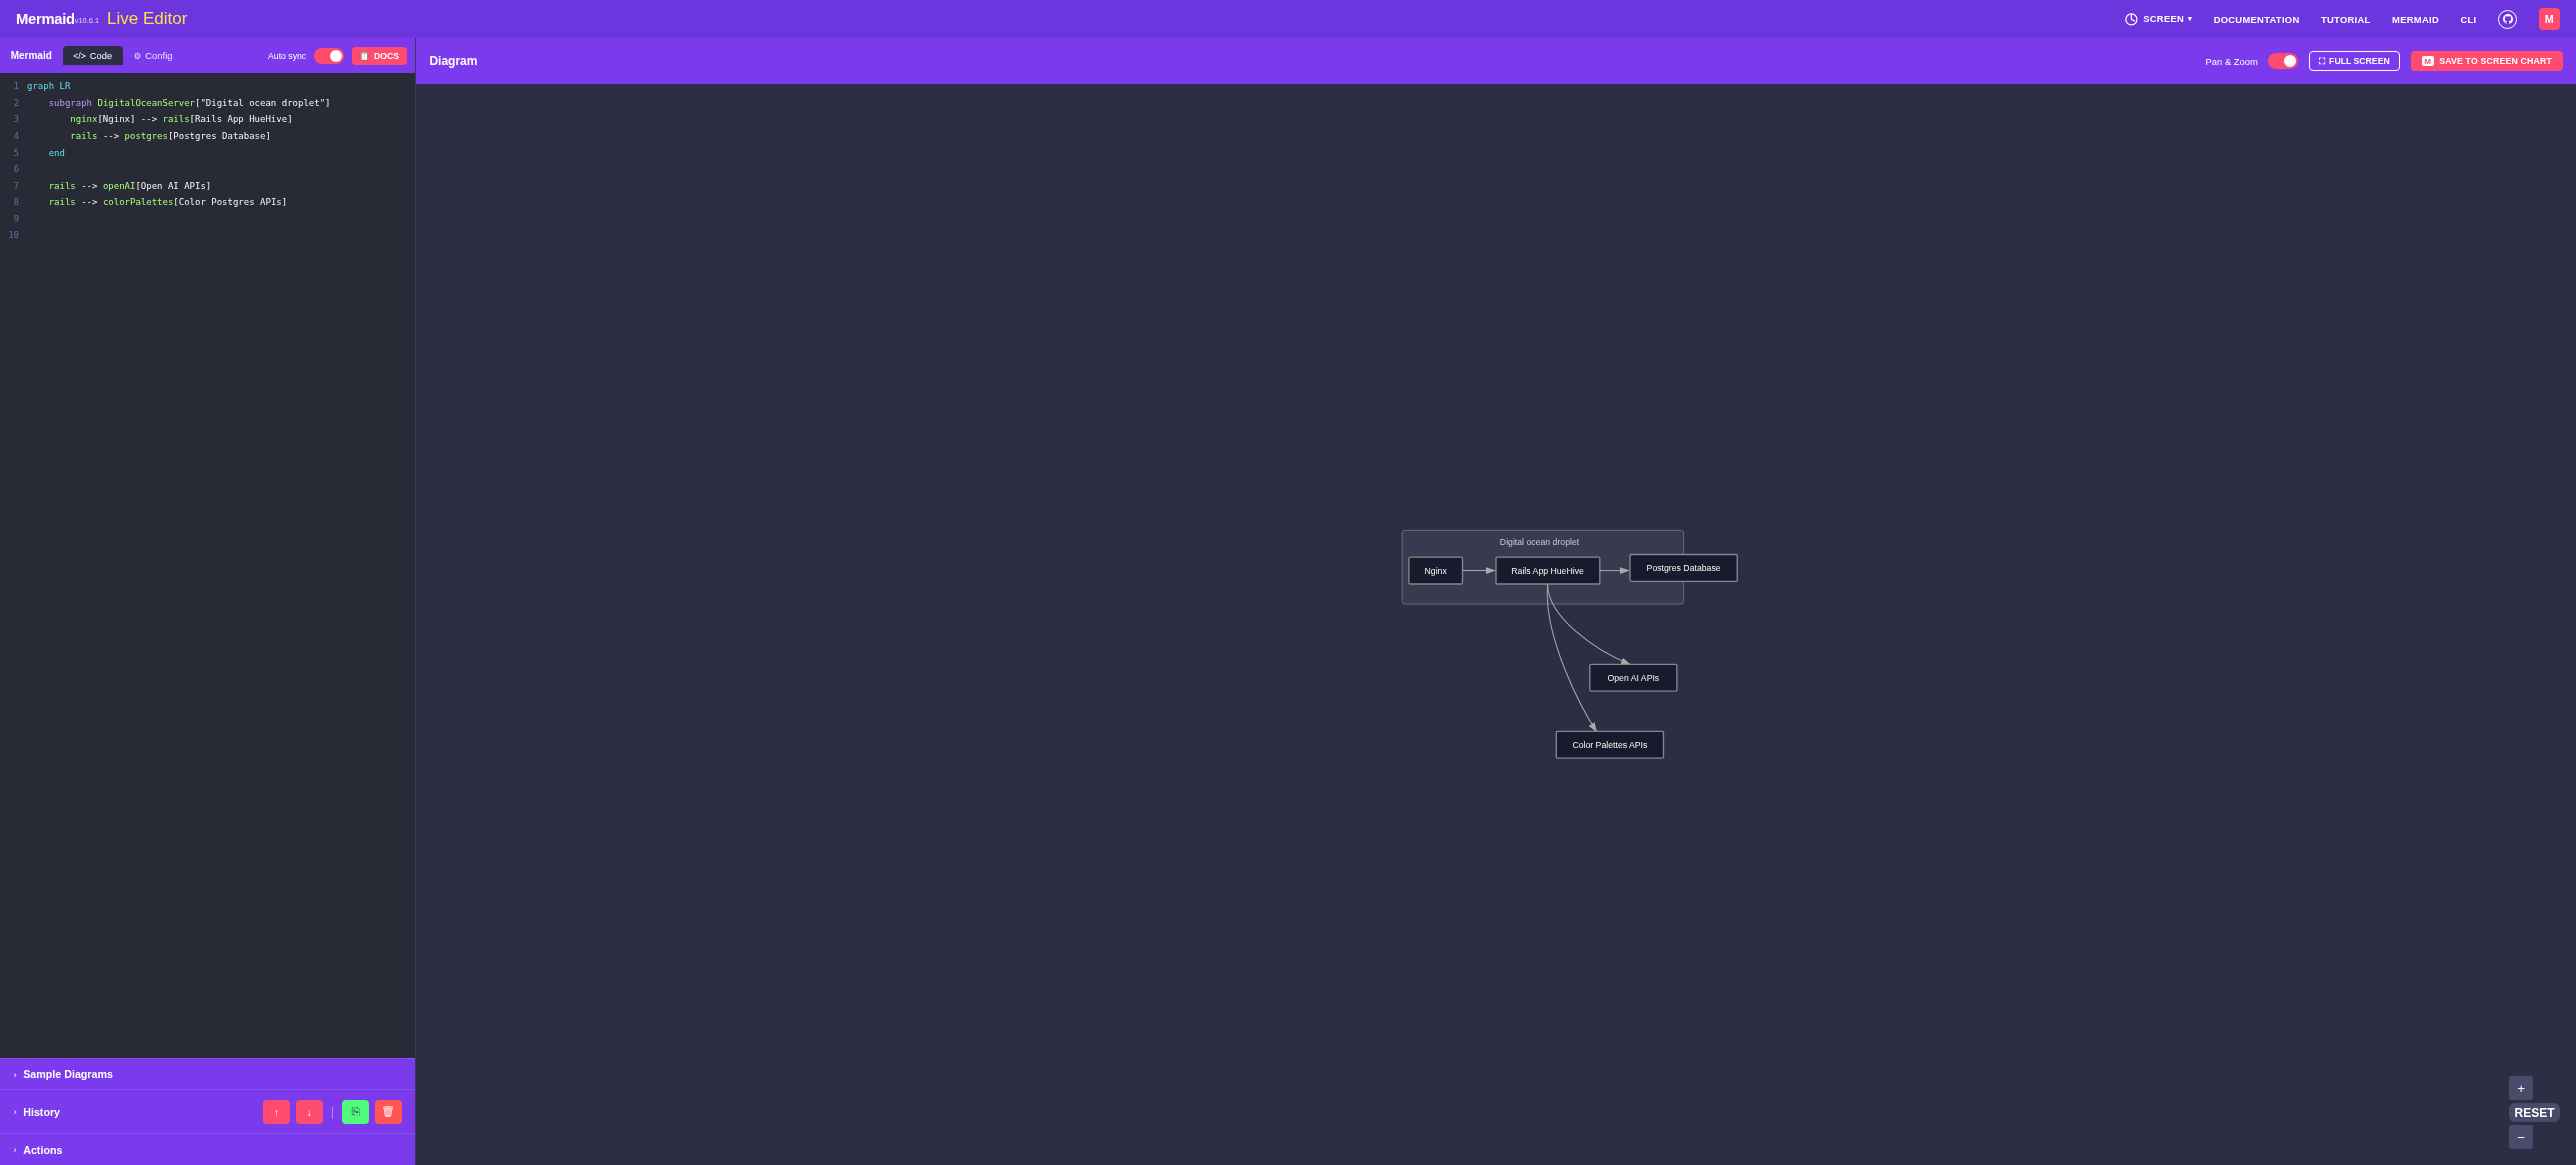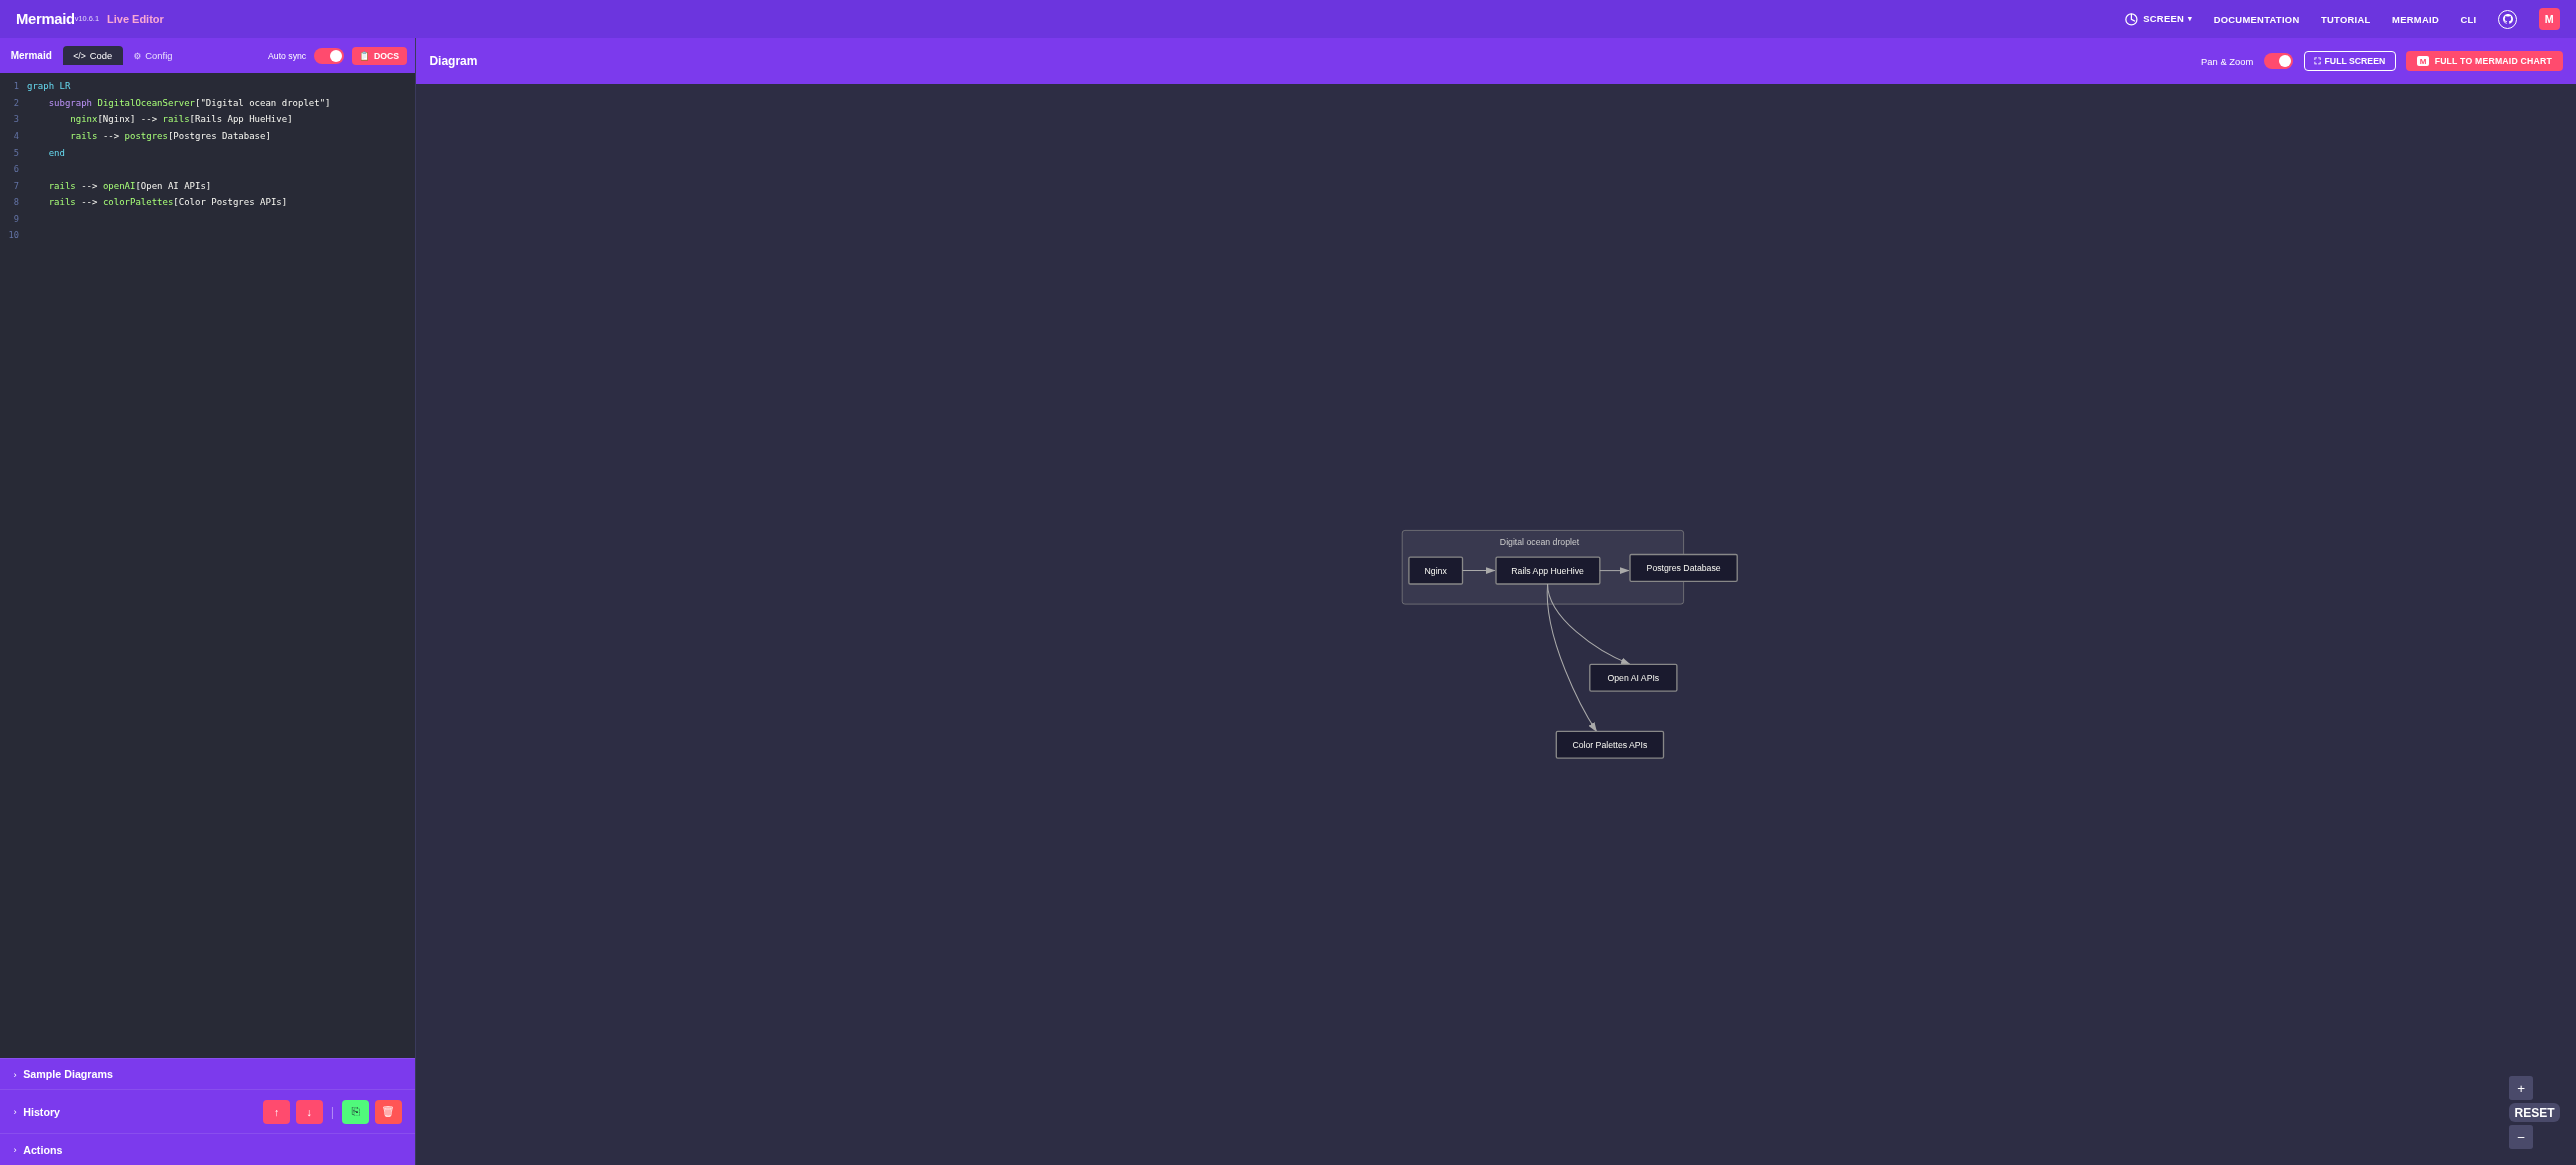--- a/index.html
+++ b/index.html
@@ -36,23 +36,23 @@
     #header-logo-version {
       font-size: 7.4px;
       color: rgba(255,255,255,0.8);
       margin-right: 4px;
       margin-top: 2.7px;
       align-self: flex-end;
       margin-bottom: 4px;
       text-align: right;
     }
     #header-title {
-      font-size: 11px;
-      font-weight: 700;
-      color: #f9a8d4;
+      font-size: 17px;
+      font-weight: 400;
+      color: #fde047;
     }
     #header-nav {
       margin-left: auto;
       display: flex;
       align-items: center;
       gap: 21.5px;
     }
     .nav-item {
       color: #fff;
       font-size: 9.4px;
@@ -552,21 +552,21 @@
       <span id="diagram-title">Diagram</span>
       <div id="diagram-controls">
         <span id="pan-zoom-label">Pan &amp; Zoom</span>
         <div class="toggle-switch"></div>
         <button id="fullscreen-btn">
           <span>⛶</span>
           <span>FULL SCREEN</span>
         </button>
         <button id="save-to-mermaid-btn">
           <span style="background:#fff;color:#ff4b6e;border-radius:2px;padding:0.7px 2.7px;font-weight:900;font-size:8px;">M</span>
-          <span>FULL TO MERMAID CHART</span>
+          <span>SAVE TO SCREEN CHART</span>
         </button>
       </div>
     </div>
 
     <div id="diagram-canvas">
 
       <div id="flowchart-area">
         <svg class="diagram" width="335" height="268" viewBox="0 0 500 400">
           <defs>
             <marker id="arrowhead" markerWidth="10" markerHeight="7" refX="9" refY="3.5" orient="auto">

